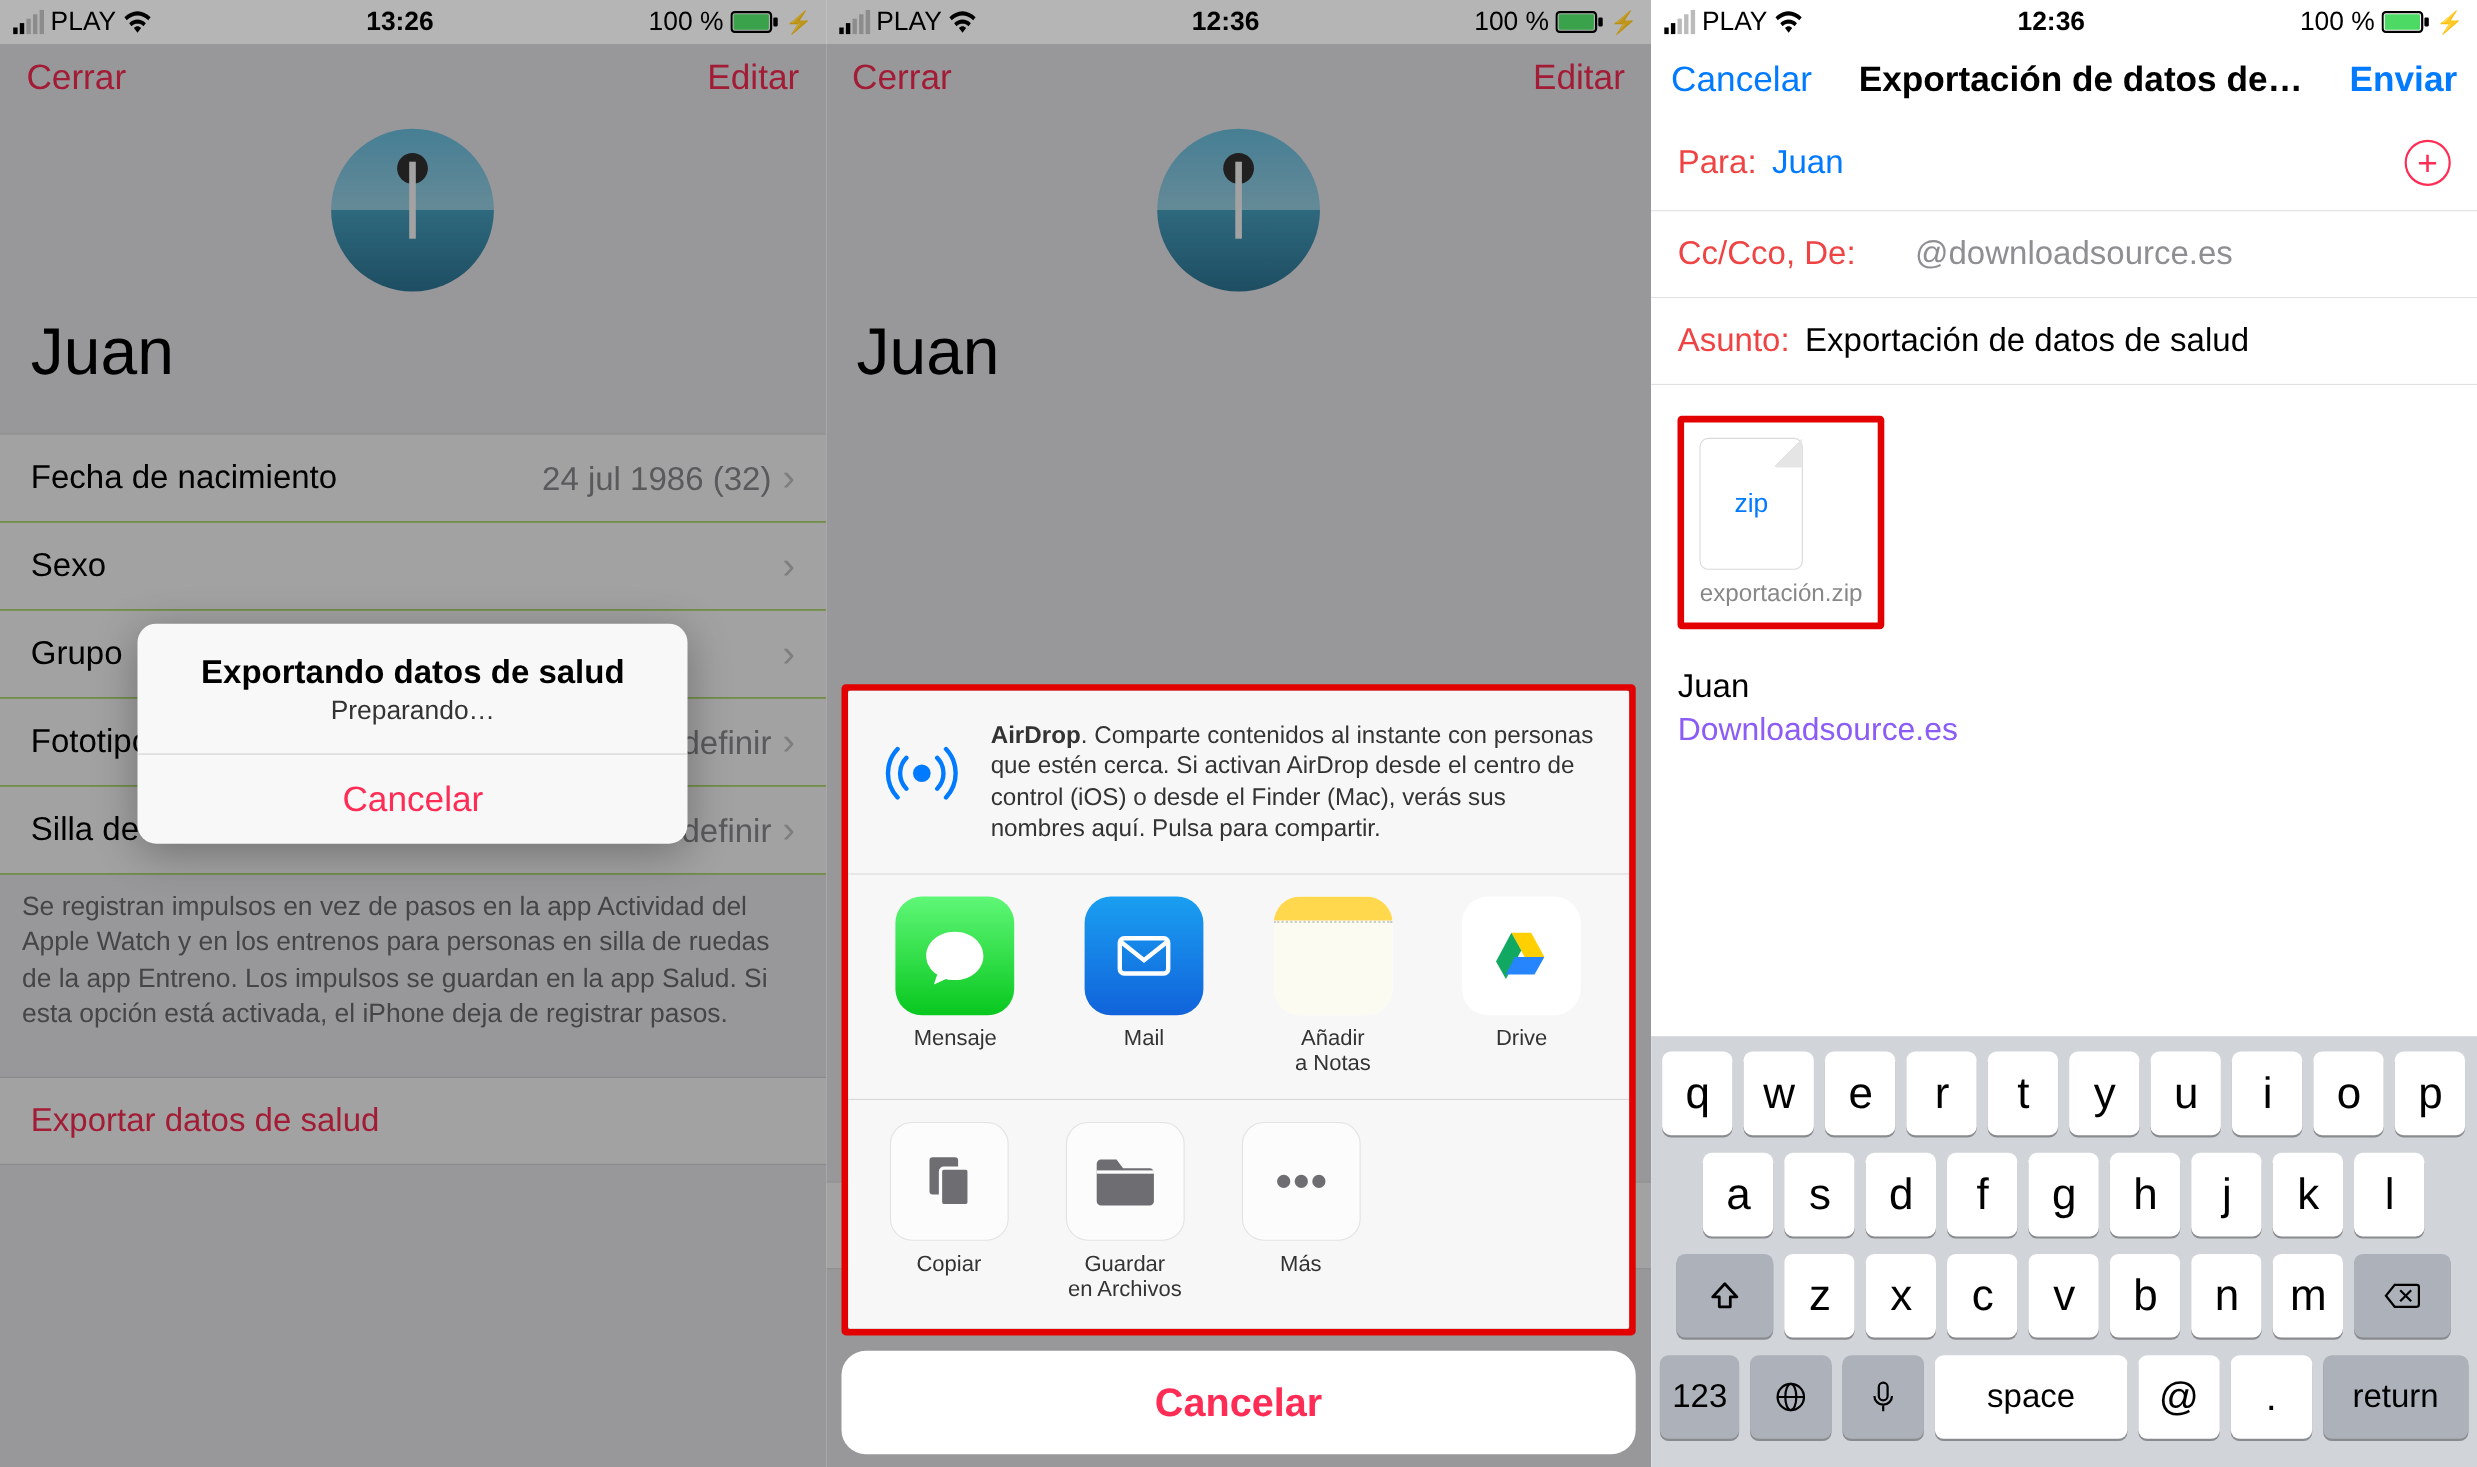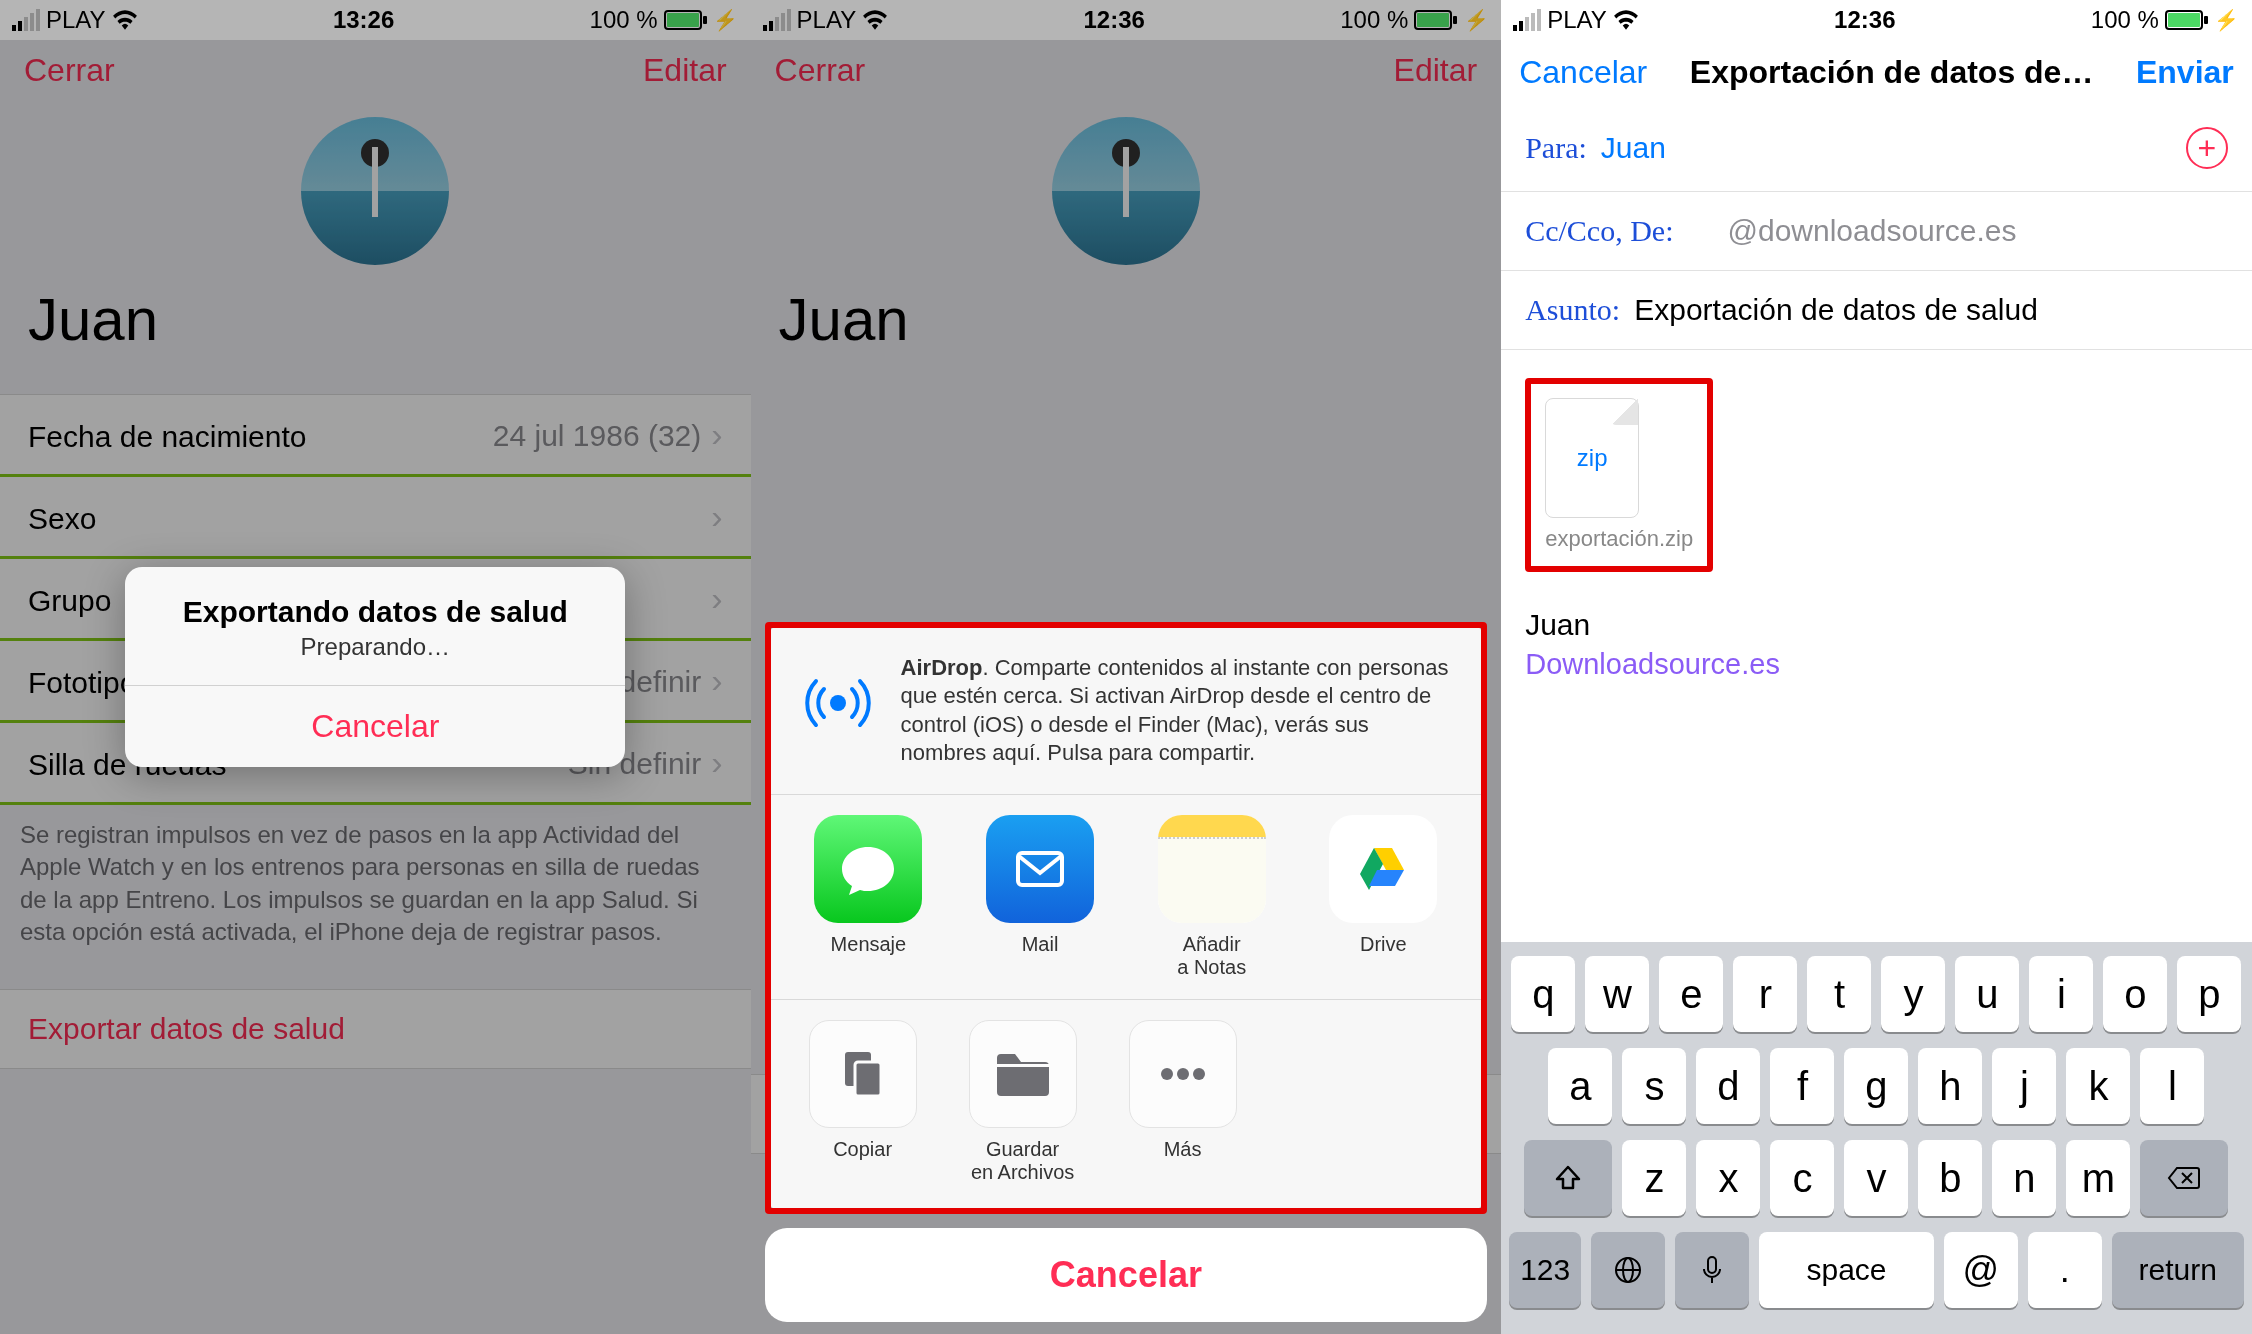--- a/index.html
+++ b/index.html
@@ -47,22 +47,22 @@
 .avatar {
   width: 148px; height: 148px; border-radius: 50%; overflow: hidden;
   background: linear-gradient(to bottom, #6ec7e8 0%, #9fd9ee 50%, #4aa5c6 50%, #2e7a9a 100%);
   position: relative;
 }
 .avatar::after { content:""; position:absolute; left:50%; top:20%; width:6px; height:70px; background:#fff; transform:translateX(-50%);}
 .avatar::before { content:""; position:absolute; left:50%; top:15%; width:28px; height:28px; border-radius:50%; background:#333; transform:translateX(-50%);}
 .profile-name { font-size: 60px; font-weight: 400; padding: 12px 28px 40px; }
 .list { background:#fff; border-top:1px solid #d9d9d9; }
 .list-row {
-  display:flex; align-items:flex-end; justify-content:space-between;
-  padding: 20px 28px; border-bottom: 3px solid #84cc16; font-size: 30px;
+  display:flex; align-items:center; justify-content:space-between;
+  padding: 20px 28px; border-bottom: 1px solid #84cc16; font-size: 30px;
 }
 .list-row .label { color:#000; }
 .list-row .value { color:#8e8e93; }
 .chev { color:#c7c7cc; font-size: 34px; margin-left: 10px; }
 .footnote { font-size: 24px; color:#6d6d72; padding: 14px 20px 40px; line-height: 1.35; }
 .export-row { background:#fff; border-top:1px solid #d9d9d9; border-bottom:1px solid #d9d9d9; padding:22px 28px; }
 .export-link { color:#ff2d55; font-size: 30px; }
 
 
 .modal-sm {
@@ -91,21 +91,21 @@
 .action-icon { width:108px; height:108px; border-radius:20px; background:#fcfcfc; border:1px solid #e3e3e3; display:flex; align-items:center; justify-content:center; margin-bottom:10px;}
 .cancel-big { background:#fff; border-radius:22px; margin-top:14px; text-align:center; padding:26px; font-size:36px; font-weight:600; color:#ff2d55;}
 
 
 .mail-body { background:#fff; height:calc(100% - 40px); display:flex; flex-direction:column;}
 .mail-nav { display:flex; align-items:center; justify-content:space-between; padding:14px 18px;}
 .mail-nav .cancel { color:#007aff; font-size:32px;}
 .mail-nav .title { font-size:32px; font-weight:600; flex:1; text-align:center; padding:0 8px; white-space:nowrap; overflow:hidden;}
 .mail-nav .send { color:#007aff; font-size:32px; font-weight:600;}
 .field-row { display:flex; align-items:center; padding:22px 24px; border-bottom:1px solid #e1e1e1; font-size:30px; gap:14px;}
-.field-label { color:#1d4ed8;font-family:Liberation Serif, serif;}
+.field-label { color:#ef4444;}
 .field-value { color:#007aff;}
 .field-value.plain { color:#000;}
 .field-value.gray { color:#8e8e93;}
 .add-contact { margin-left:auto; width:42px; height:42px; border:2.5px solid #ff2d55; border-radius:50%; color:#ff2d55; display:flex; align-items:center; justify-content:center; font-size:32px;}
 .attachment-zone { padding: 28px 24px 16px; position:relative; }
 .attach-box { display:inline-block; padding:14px; }
 .file-thumb { width:94px; height:120px; background:#fff; border:1px solid #d9d9d9; border-radius:8px; position:relative; display:flex; align-items:center; justify-content:center;}
 .file-thumb::after { content:""; position:absolute; top:0; right:0; width:26px; height:26px; background:linear-gradient(135deg, transparent 49%, #e5e5e5 50%); border-bottom-left-radius:4px;}
 .file-ext { color:#007aff; font-size:24px;}
 .file-name { font-size:22px; color:#888; margin-top:8px;}

